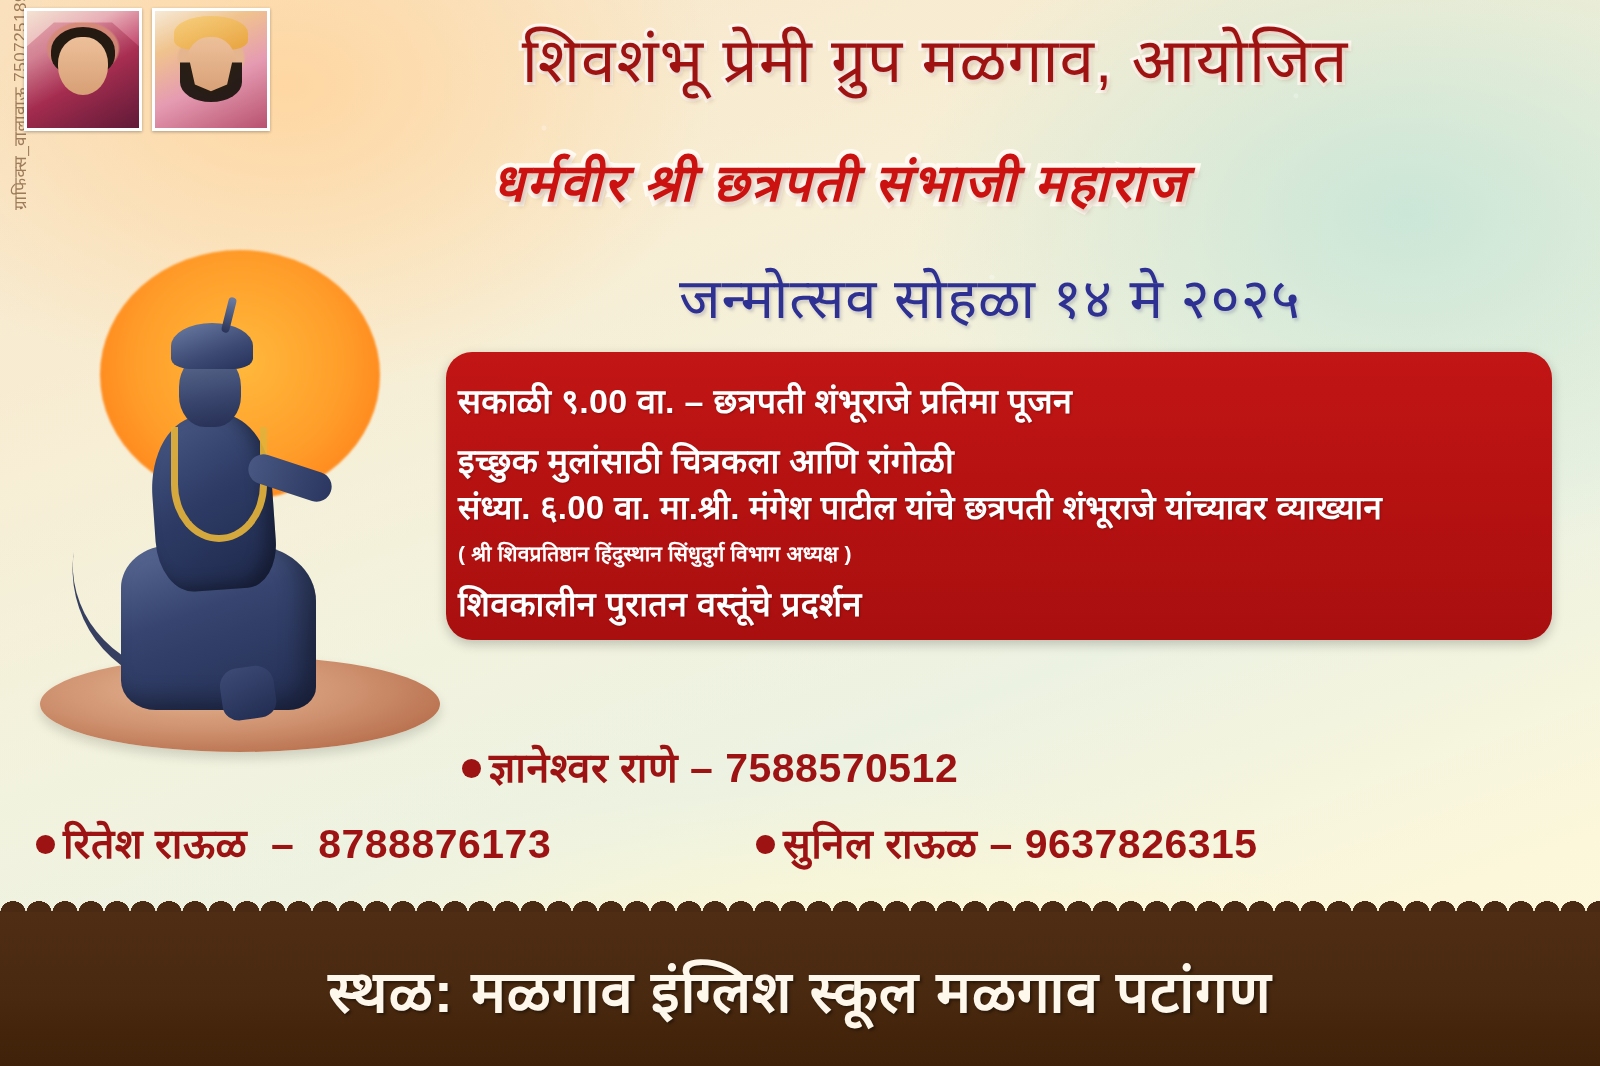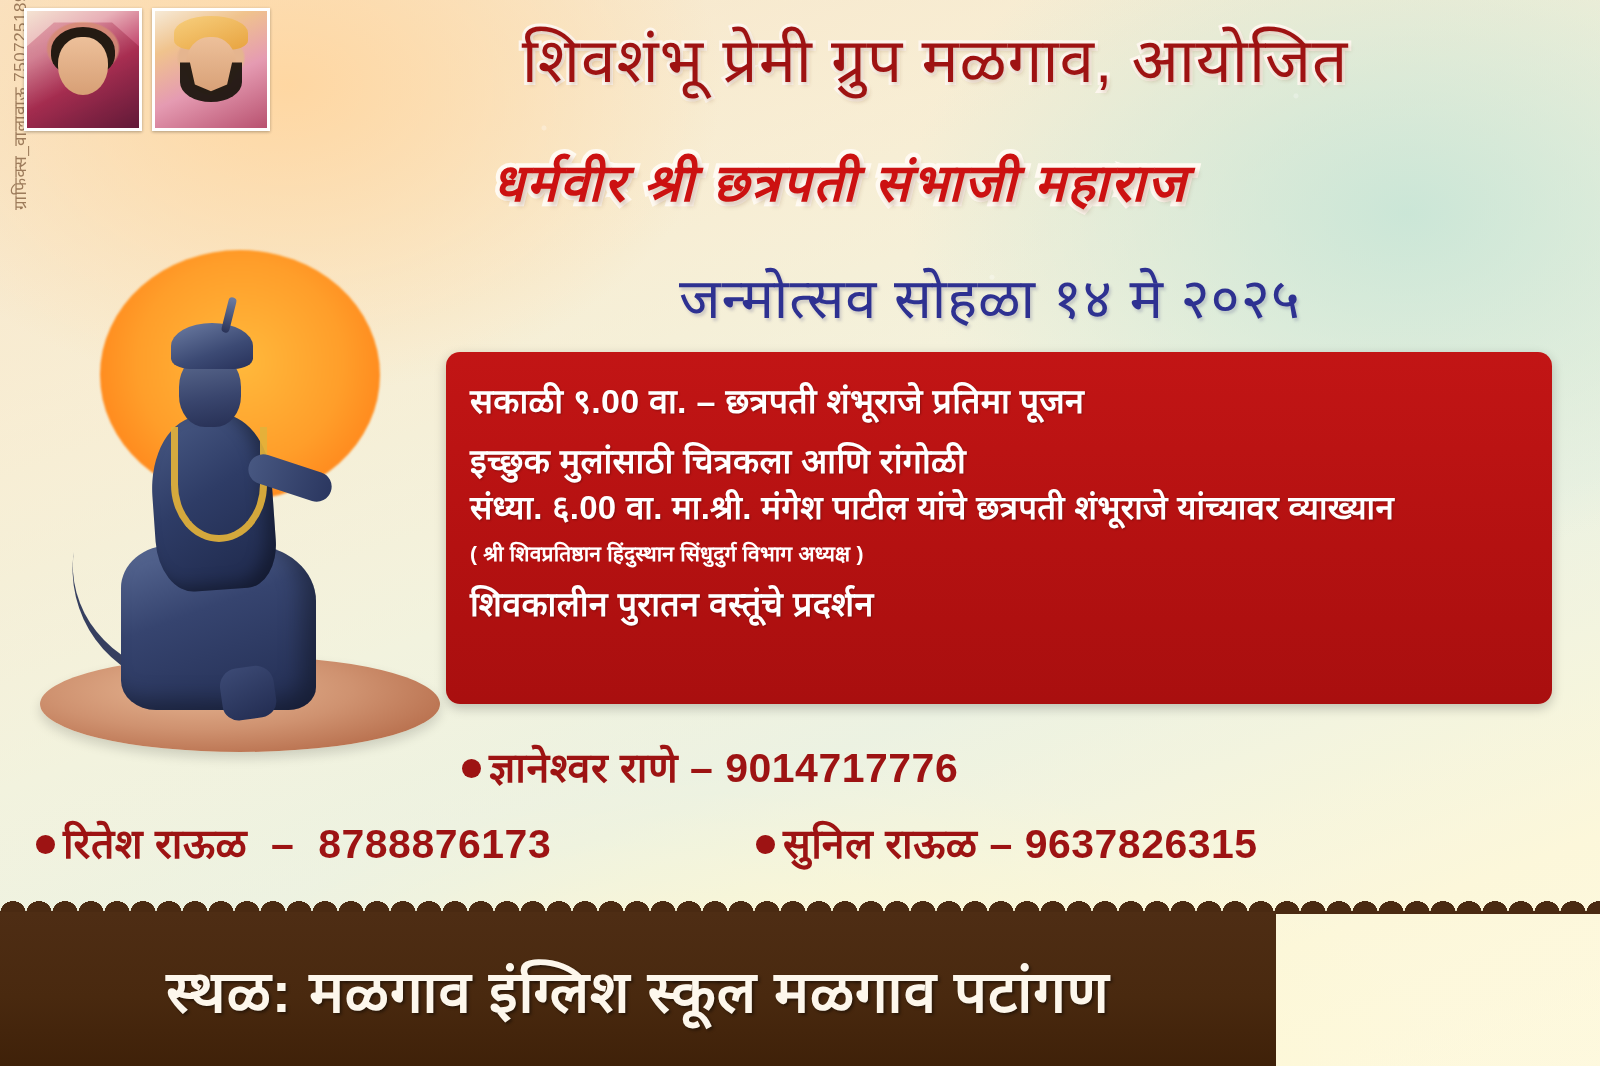--- a/index.html
+++ b/index.html
@@ -303,26 +303,26 @@
     border-radius: 18px 18px 30% 30%;
     transform: rotate(-8deg);
   }
 
   
   .prog-box {
     position: absolute;
     left: 446px;
     top: 352px;
     width: 1106px;
-    height: 352px;
+    height: 288px;
     background: linear-gradient(180deg, #c21515 0%, #b41111 55%, #a90f0f 100%);
-    border-radius: 14px;
+    border-radius: 26px;
     box-shadow: 0 4px 12px rgba(0,0,0,.22);
     color: #ffffff;
-    padding: 22px 24px 18px 24px;
+    padding: 22px 24px 18px 12px;
     box-sizing: border-box;
     z-index: 4;
   }
   .prog-line {
     font-size: 34px;
     font-weight: bold;
     line-height: 1.28;
     letter-spacing: .3px;
     text-shadow: 1px 1px 2px rgba(0,0,0,.25);
   }
@@ -381,21 +381,21 @@
     mask-image: radial-gradient(circle 13px at 13px 26px, #000 99%, transparent 100%);
     -webkit-mask-size: 26px 26px;
     mask-size: 26px 26px;
     -webkit-mask-repeat: repeat-x;
     mask-repeat: repeat-x;
   }
   .venue-bar {
     position: absolute;
     left: 0;
     top: 24px;
-    width: 1276px;
+    width: 1600px;
     height: 154px;
     background: linear-gradient(180deg, #4e2d14 0%, #49290f 55%, #3f2109 100%);
     display: flex;
     align-items: center;
     justify-content: center;
   }
   .venue-text {
     color: #fdf7ec;
     font-size: 58px;
     font-weight: bold;
@@ -445,21 +445,21 @@
 
   <div class="prog-box">
     <div class="prog-line l1">सकाळी ९.00 वा. – छत्रपती शंभूराजे प्रतिमा पूजन</div>
     <div class="prog-line l2">इच्छुक मुलांसाठी चित्रकला आणि रांगोळी</div>
     <div class="prog-line l3">संध्या. ६.00 वा. मा.श्री. मंगेश पाटील यांचे छत्रपती शंभूराजे यांच्यावर व्याख्यान</div>
     <div class="prog-sub">( श्री शिवप्रतिष्ठान हिंदुस्थान सिंधुदुर्ग विभाग अध्यक्ष )</div>
     <div class="prog-line l4">शिवकालीन पुरातन वस्तूंचे प्रदर्शन</div>
   </div>
 
   <div class="contact c1">
-    <span class="dot"></span><span>ज्ञानेश्वर राणे</span>&nbsp;<span>–</span>&nbsp;<span>9014717776</span>
+    <span class="dot"></span><span>ज्ञानेश्वर राणे</span>&nbsp;<span>–</span>&nbsp;<span>7588570512</span>
   </div>
 
   <div class="contact c2">
     <span class="dot"></span><span>रितेश राऊळ</span>&nbsp;&nbsp;<span>–</span>&nbsp;&nbsp;<span>8788876173</span>
   </div>
 
   <div class="contact c3">
     <span class="dot"></span><span>सुनिल राऊळ</span>&nbsp;<span>–</span>&nbsp;<span>9637826315</span>
   </div>
 

